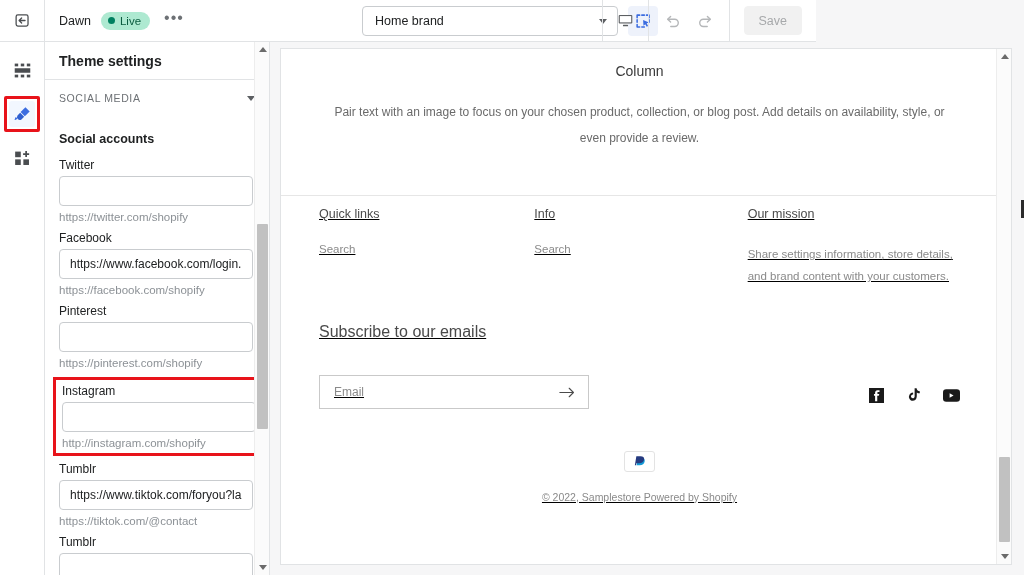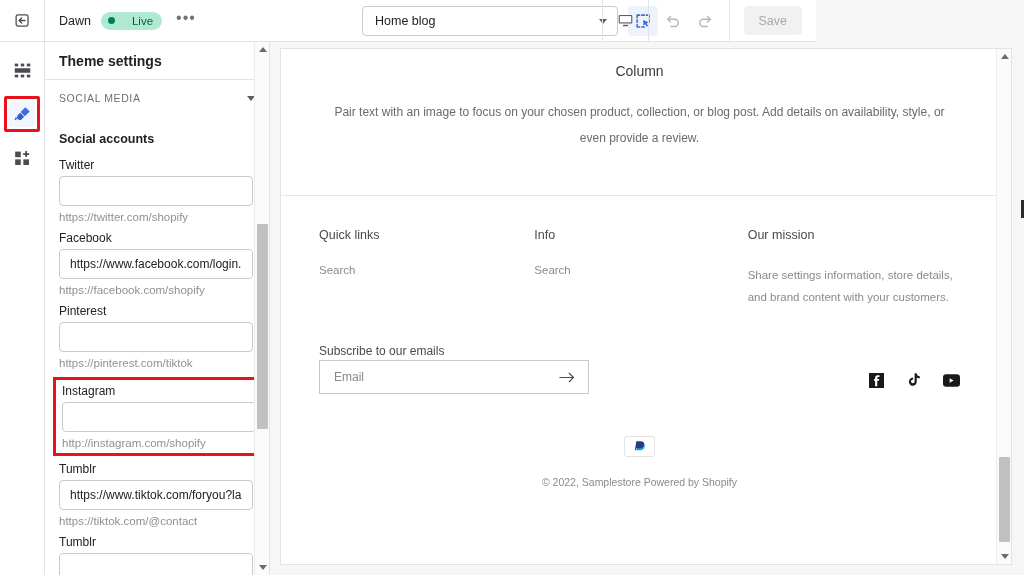--- a/index.html
+++ b/index.html
@@ -19,21 +19,21 @@
   }
   .tb-exit {
     width: 45px; height: 41px; display: flex; align-items: center; justify-content: center;
     border-right: 1px solid #e1e3e5; cursor: pointer;
   }
   .tb-left {
     display: flex; align-items: center; gap: 10px; padding-left: 14px; height: 41px;
   }
   .tb-theme-name { font-size: 12.5px; color: #202223; }
   .badge-live {
-    display: inline-flex; align-items: center; gap: 17px;
+    display: inline-flex; align-items: center; gap: 5px;
     background: #aee9d1; color: #0b5c3f; border-radius: 10px;
     padding: 2px 9px 2px 7px; font-size: 11.5px; line-height: 14px;
   }
   .badge-dot { width: 7px; height: 7px; border-radius: 50%; background: #008060; display: inline-block; }
   .tb-more {
     font-size: 16px; color: #6d7175; letter-spacing: 1px; cursor: pointer;
     padding: 0 4px; margin-top: -5px; user-select: none;
   }
 
   .tb-center {
@@ -156,29 +156,29 @@
 
   .pv-content { width: 717px; }
 
   .col-block { padding: 14px 0 44px 0; text-align: center; }
   .col-title { font-size: 14px; color: #3a3a3a; margin-bottom: 20px; }
   .col-text {
     font-size: 12px; color: #6a6a6a; line-height: 26px;
     max-width: 624px; margin: 0 auto;
   }
 
-  .footer { border-top: 1px solid #e6e6e6; padding: 32px 38px 0 38px; }
+  .footer { border-top: 1px solid #e6e6e6; padding: 11px 38px 0 38px; text-decoration: underline; }
   .f-cols { display: flex; }
   .f-col-1 { width: 218px; } .f-col-2 { width: 216px; } .f-col-3 { width: 215px; }
   .f-head { font-size: 12.5px; color: #4a4a4a; margin-bottom: 22px; }
   .f-link { font-size: 11.5px; color: #8a8a8a; cursor: pointer; }
   .f-mission { font-size: 11.5px; color: #8a8a8a; line-height: 22px; }
 
   .f-sub-row { display: flex; justify-content: space-between; align-items: flex-end; margin-top: 36px; }
-  .sub-head { font-size: 12px; color: #4a4a4a; margin-bottom: 2px; }
+  .sub-head { font-size: 16px; color: #4a4a4a; margin-bottom: 34px; }
   .email-box {
     width: 270px; height: 34px; border: 1px solid #c9c9c9; background: #fff;
     display: flex; align-items: center; padding: 0 12px 0 14px; justify-content: space-between;
   }
   .email-ph { font-size: 12px; color: #8a8a8a; }
   .arrow-btn { cursor: pointer; display: flex; align-items: center; }
   .socials { display: flex; gap: 22px; align-items: center; padding-bottom: 6px; }
   .soc { cursor: pointer; display: flex; }
 
   .f-bottom { text-align: center; padding: 42px 0 14px 0; }
@@ -210,21 +210,21 @@
       <span class="tb-theme-name">Dawn</span>
       <span class="badge-live">
         <span class="badge-dot"></span>
         <span>Live</span>
       </span>
       <span class="tb-more">•••</span>
     </div>
 
     <div class="tb-center">
       <div class="page-select">
-        <span class="page-select-label">Home blog</span>
+        <span class="page-select-label">Home brand</span>
         <span class="caret"></span>
       </div>
       <div class="tool-btn">
         <svg width="17" height="17" viewBox="0 0 20 20">
           <path d="M2.5 2.5h3M8 2.5h3M13.5 2.5h3M16.5 2.5v3M16.5 8v3M2.5 2.5v3M2.5 8v3M2.5 13.5v3M2.5 16.5h3M8 16.5h3" stroke="#3b6ce0" stroke-width="1.8" stroke-linecap="round" fill="none"></path>
           <path d="M9.5 8.2l7 3-2.8 1 1.7 3-1.6.9-1.7-3-2.1 2z" fill="#3b6ce0"></path>
         </svg>
       </div>
     </div>
 
@@ -313,21 +313,21 @@
 
       <div class="field">
         <div class="field-label">Facebook</div>
         <input class="field-input" value="https://www.facebook.com/login.php" style="">
         <div class="field-help">https://facebook.com/shopify</div>
       </div>
 
       <div class="field">
         <div class="field-label">Pinterest</div>
         <input class="field-input" value="" style="">
-        <div class="field-help">https://pinterest.com/tiktok</div>
+        <div class="field-help">https://pinterest.com/shopify</div>
       </div>
 
       <div class="field boxed">
         <div class="field-label">Instagram</div>
         <input class="field-input" value="" style="">
         <div class="field-help">http://instagram.com/shopify</div>
       </div>
 
       <div class="field">
         <div class="field-label">Tumblr</div>

